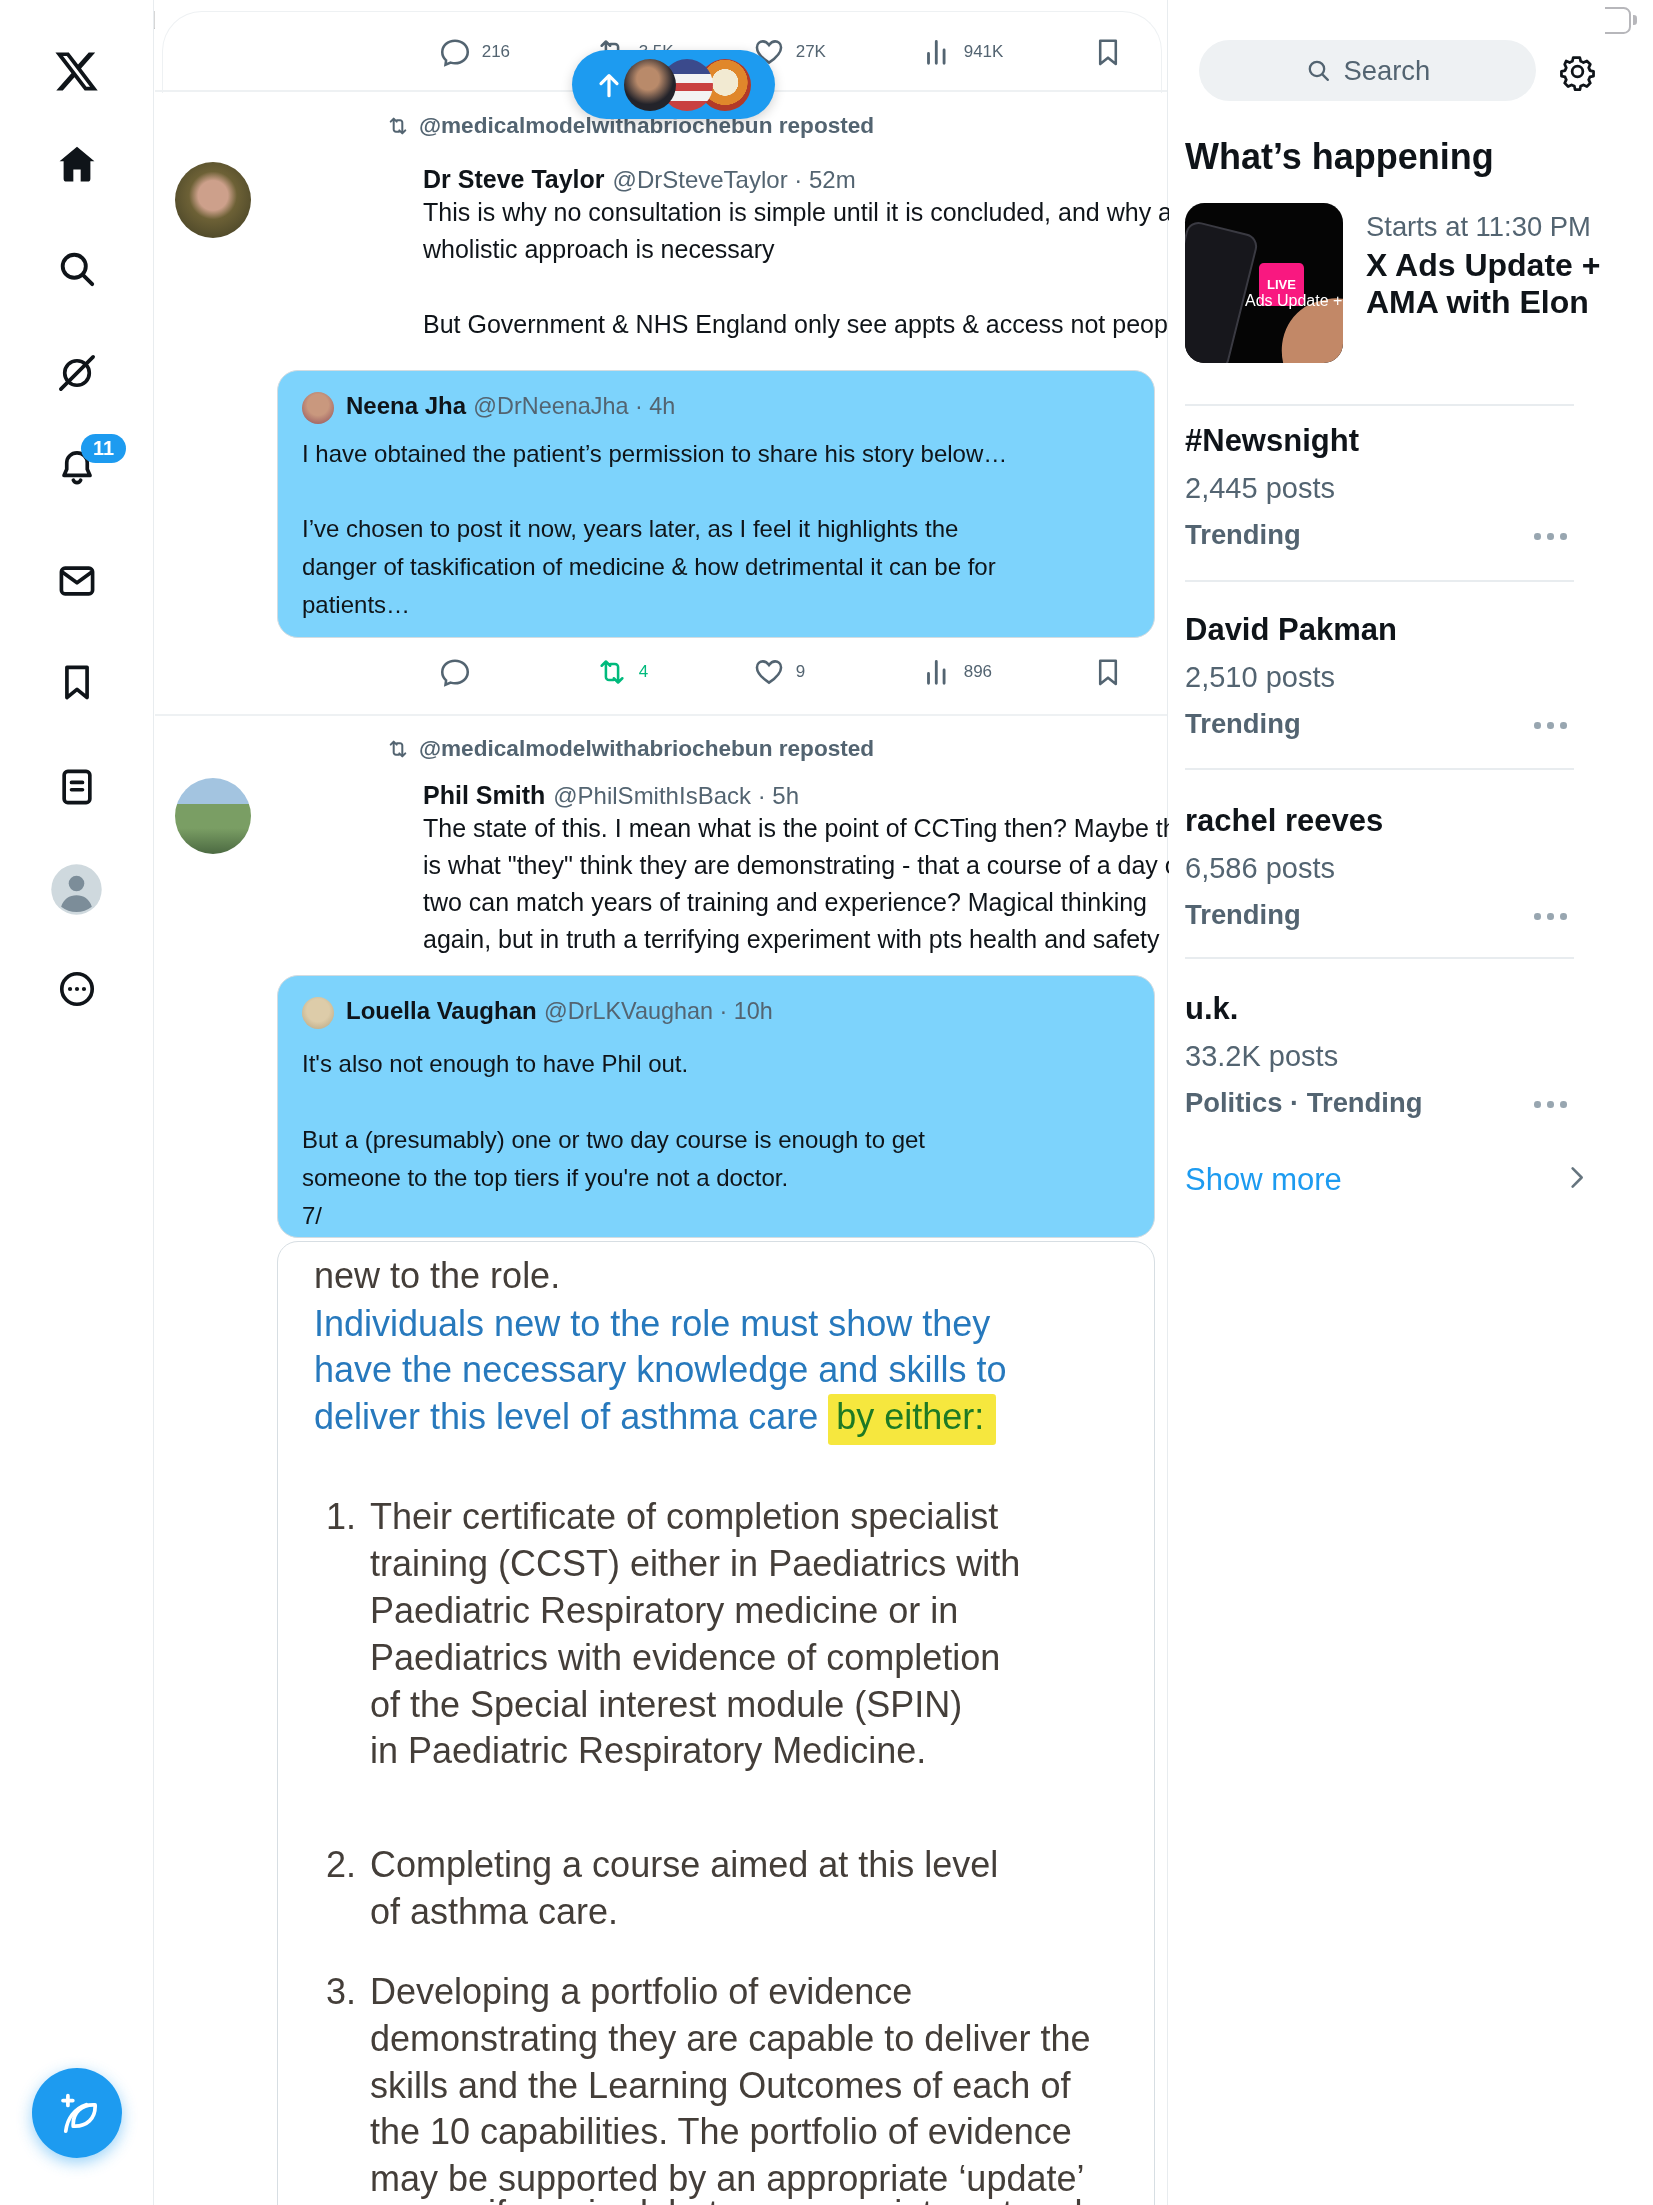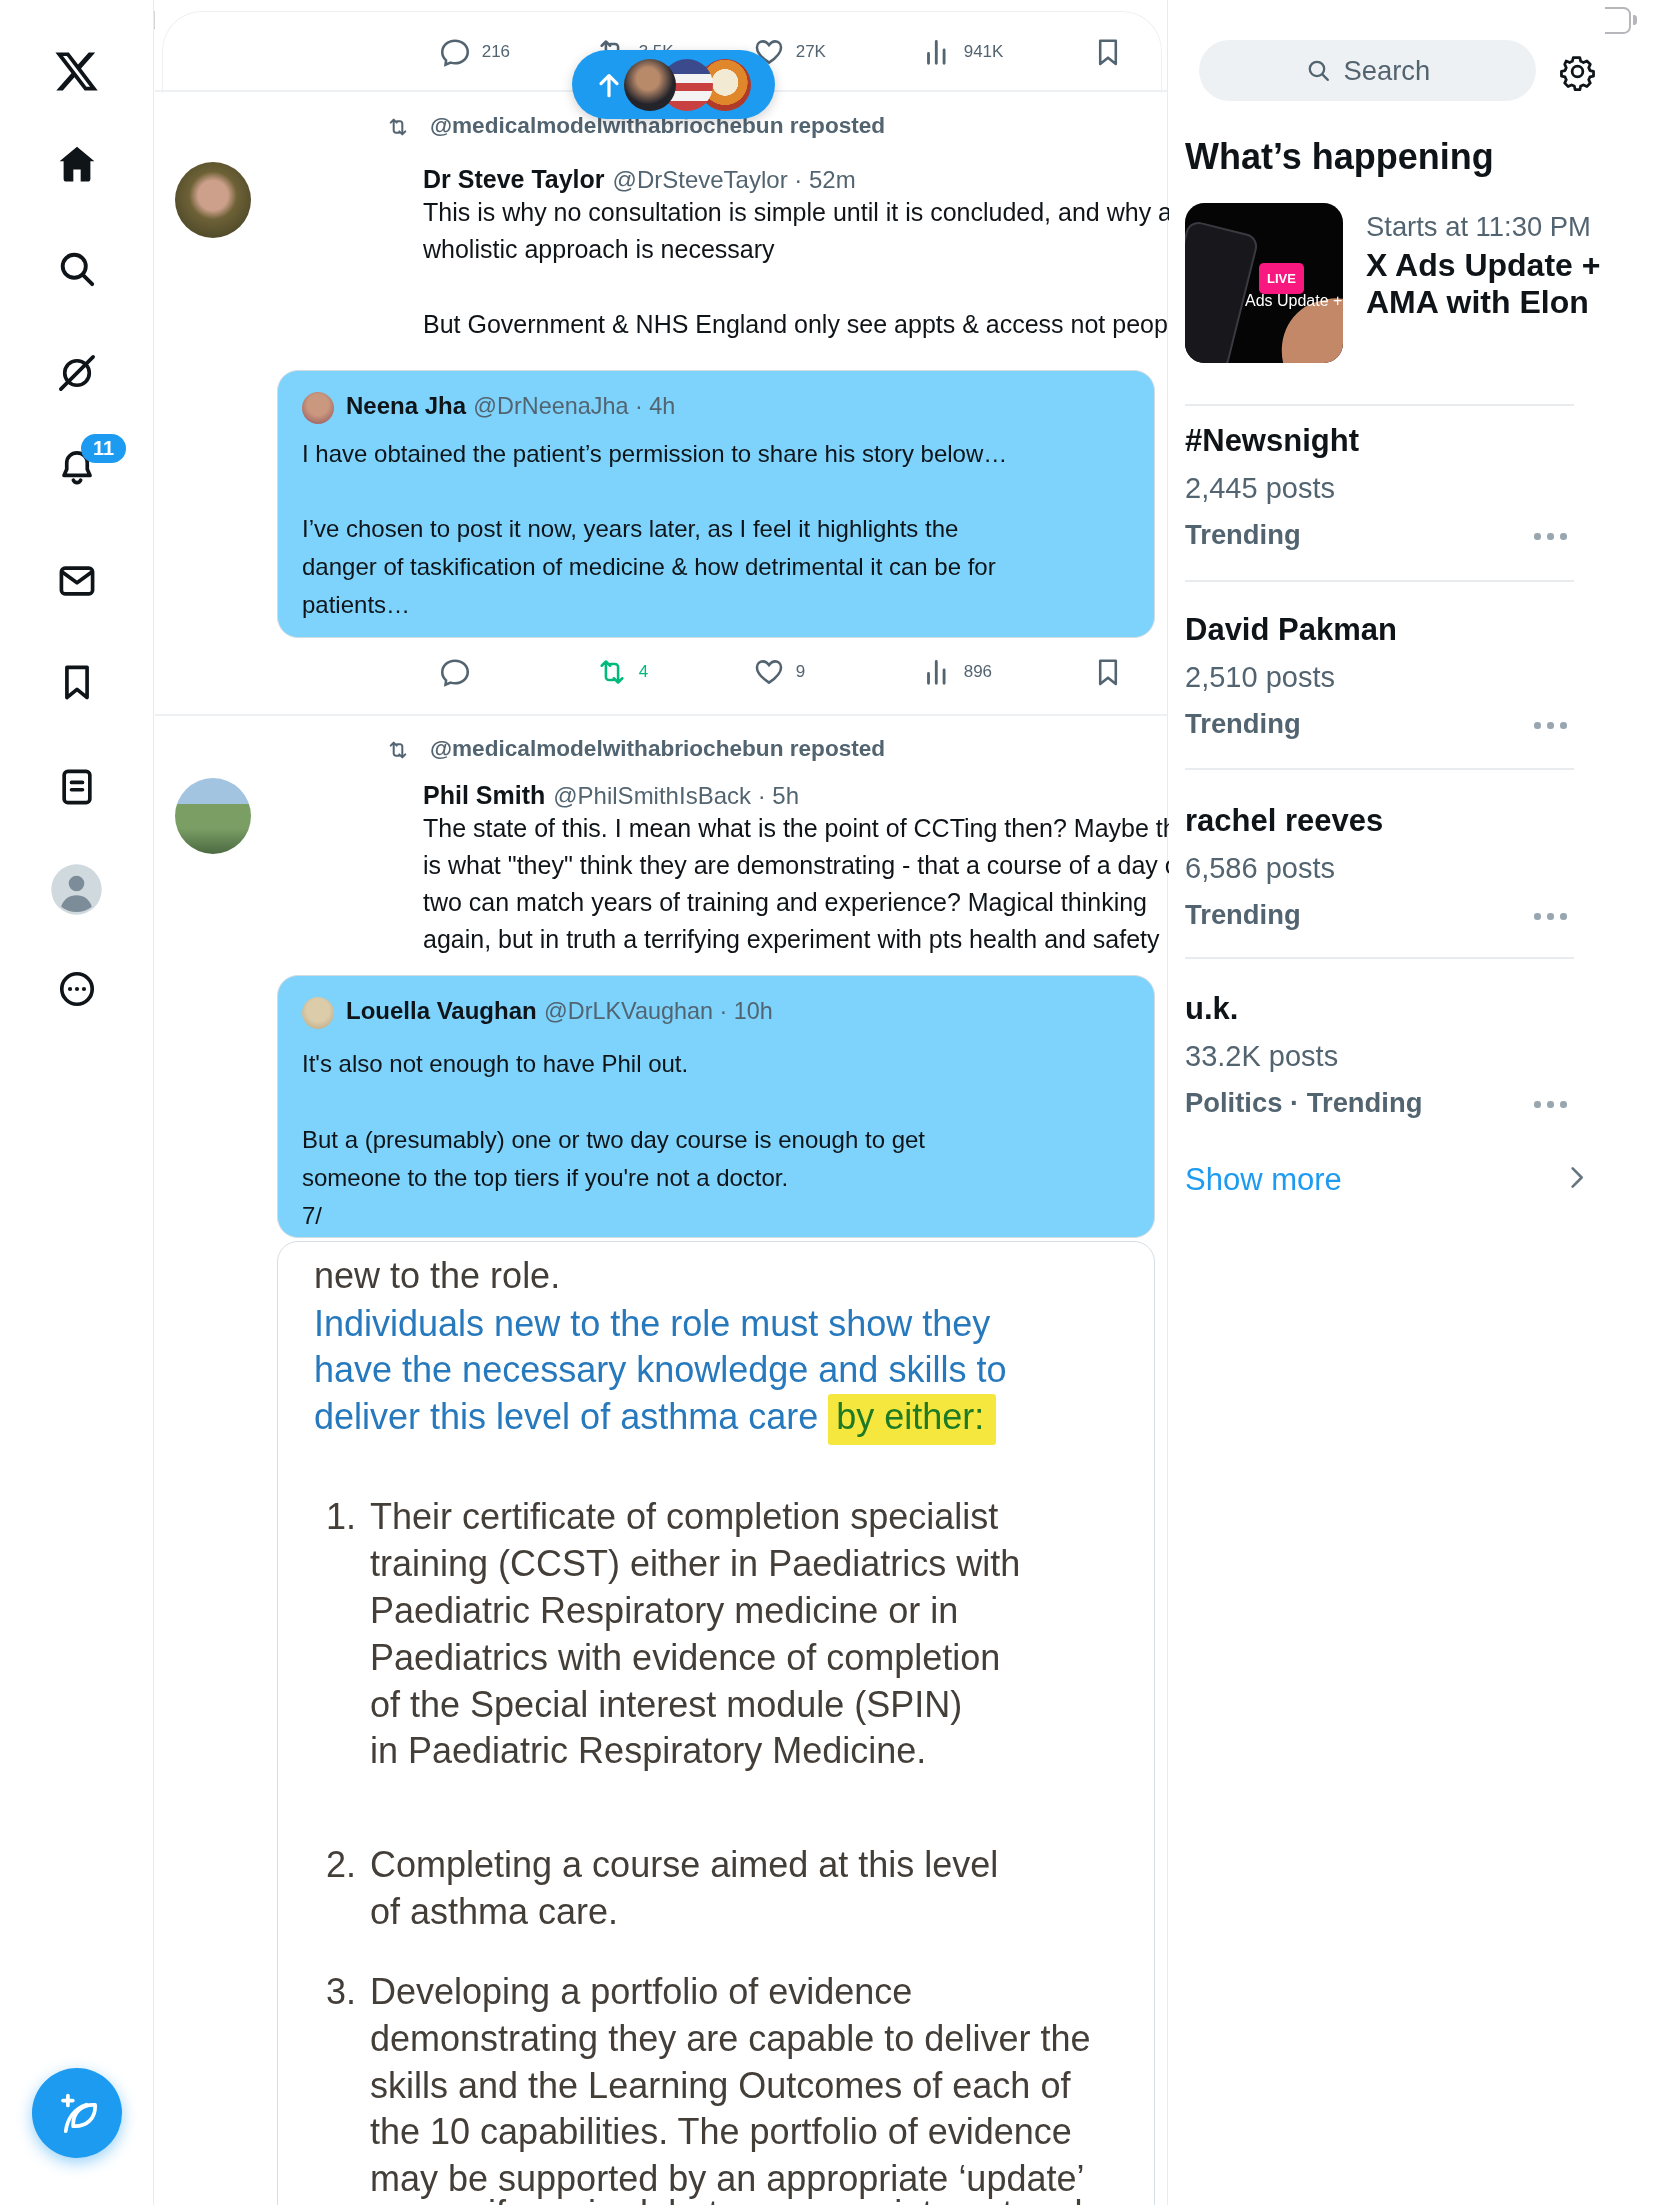--- a/index.html
+++ b/index.html
@@ -13,21 +13,21 @@
   .top-card{position:absolute;left:6.5px;top:11.3px;width:998px;height:81px;border:1.6px solid #eef1f3;border-bottom:none;border-radius:40px 40px 0 0}
   .tl-divider{position:absolute;left:0;width:1012px;height:1.6px;background:#eef1f3}
   .stat{position:absolute;display:flex;align-items:center;gap:9.7px;color:#536471}
   .stat .cnt{font-size:17px;color:#536471}
   .stat.green,.stat.green .cnt{color:#00ba7c}
   .stat svg{display:block}
   .pill{position:absolute;left:417px;top:50px;width:182px;height:69px;background:#1d9bf0;border-radius:35px;
         z-index:6;display:flex;align-items:center;padding-left:21px;box-shadow:0 3.2px 11.3px rgba(0,0,0,.18)}
   .pill .avs{display:flex;margin-left:13px}
   .pill .avs .pav{width:52px;height:52px;border-radius:50%;margin-left:-14.5px;background:#888}
-  .repost-row{position:absolute;display:flex;align-items:flex-end;gap:20px;color:#536471;font-weight:700;font-size:22.6px}
+  .repost-row{position:absolute;display:flex;align-items:center;gap:9px;color:#536471;font-weight:700;font-size:22.6px}
   .t-avatar{position:absolute;width:76px;height:76px;border-radius:50%}
   .name-row{position:absolute;display:flex;align-items:flex-end;gap:8px}
   .name-row .nm{font-size:25px;font-weight:700;color:#0f1419}
   .name-row .mt{font-size:24px;color:#536471}
   .body-line{position:absolute;font-size:25px;color:#0f1419;white-space:nowrap}
   .qcard{position:absolute;left:122px;width:876px;border:1.6px solid #d3dce1;border-radius:21px;background:#7dd3fc}
   .q-av{position:absolute;left:24px;top:21px;width:32px;height:32px;border-radius:50%}
   .q-name{position:absolute;left:68px;top:21px;display:flex;align-items:baseline;gap:7.3px;white-space:nowrap}
   .q-name .nm{font-size:24px;font-weight:700}
   .q-name .mt{font-size:23.4px;color:#536471}
@@ -359,21 +359,21 @@
         <path d="M10.54 3.5h2.92l.5 2.2c.6.2 1.17.44 1.7.76l2.12-.94 2.07 2.07-.95 2.12c.32.53.57 1.1.76 1.7l2.2.5v2.92l-2.2.5c-.19.6-.44 1.17-.76 1.7l.95 2.12-2.07 2.07-2.12-.95c-.53.32-1.1.57-1.7.76l-.5 2.2h-2.92l-.5-2.2c-.6-.19-1.17-.44-1.7-.76l-2.12.95-2.07-2.07.94-2.12a7.2 7.2 0 0 1-.76-1.7l-2.2-.5v-2.92l2.2-.5c.2-.6.44-1.17.76-1.7l-.94-2.12L5.03 5.52l2.12.94c.53-.32 1.1-.56 1.7-.76l.5-2.2z"></path>
         <circle cx="12" cy="12" r="3.3"></circle>
       </svg>
   </div>
 
   <div class="abs" style="left:16px;top:136px;font-size:36px;font-weight:700">What’s happening</div>
 
   <div class="event-thumb">
     <div class="abs" style="left:-14.5px;top:22.6px;width:69px;height:136px;background:#17171c;border:2.4px solid #3a3a42;border-radius:13px;transform:rotate(14deg)"></div>
     <div class="abs" style="left:97px;top:97px;width:97px;height:105px;background:#c28867;border-radius:50% 40% 0 0;transform:rotate(-14deg)"></div>
-    <div class="abs" style="left:74px;top:60px;background:#f91880;color:#fff;font-size:13px;font-weight:700;padding:8px 8px;border-radius:4.8px">LIVE</div>
+    <div class="abs" style="left:74px;top:60px;background:#f91880;color:#fff;font-size:13px;font-weight:700;padding:14px 8px;border-radius:4.8px">LIVE</div>
     <div class="abs" style="left:60px;top:89px;color:#fff;font-size:16px;white-space:nowrap">Ads Update +</div>
   </div>
   <div class="abs" style="left:197px;top:211px;font-size:27.4px;color:#536471">Starts at 11:30 PM</div>
   <div class="abs" style="left:197px;top:247px;font-size:32px;font-weight:700">X Ads Update +</div>
   <div class="abs" style="left:197px;top:284px;font-size:32px;font-weight:700">AMA with Elon</div>
 
   <div class="sb-divider" style="top:404px"></div>
 
   <div>
     <div class="trend-title" style="top:423px">#Newsnight</div>

